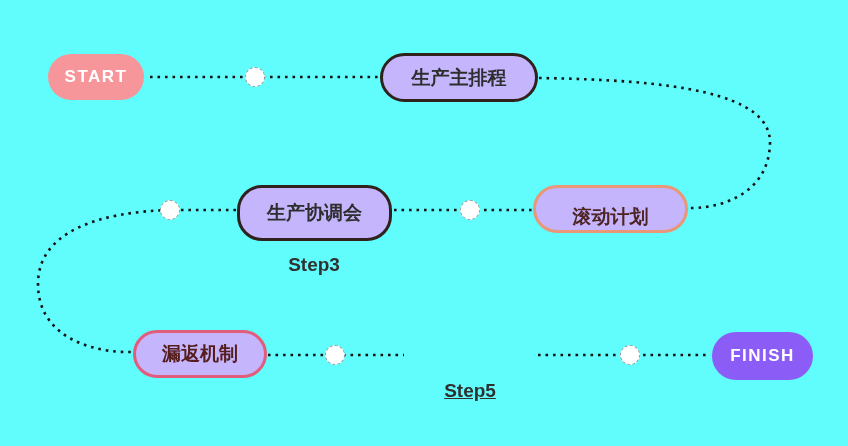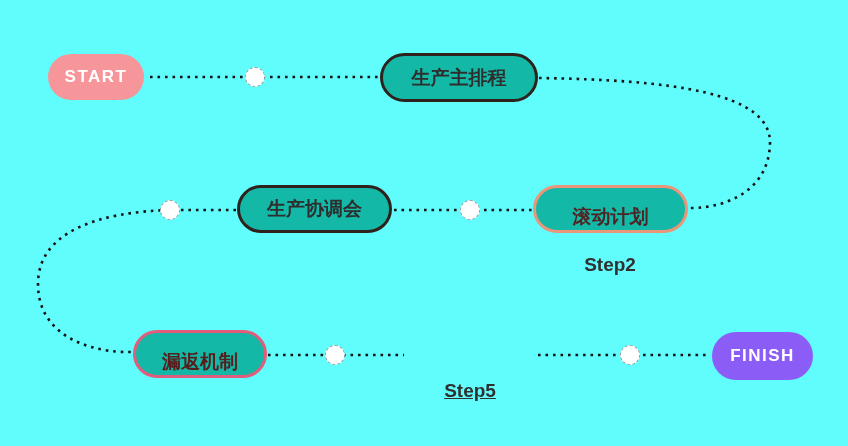--- a/index.html
+++ b/index.html
@@ -46,32 +46,32 @@
     left: 712px; top: 332px;
     width: 101px; height: 48px;
     border-radius: 24px;
     background: #8b5cf6;
   }
   .node {
     position: absolute;
     display: flex;
     align-items: center;
     justify-content: center;
-    background: #14b8a6;
+    background: #c4b5fd;
     border: 3px solid #2F221C;
     border-radius: 25px;
     font-weight: bold;
     font-size: 19px;
     color: #2E2E2E;
     box-sizing: border-box;
   }
   .node.n1 { left: 380px; top: 53px;  width: 158px; height: 49px; }
   .node.n2 { left: 533px; top: 185px; width: 155px; height: 48px; border-color: #EA9678; color: #4E2323; align-items: flex-end; }
-  .node.n3 { left: 237px; top: 185px; width: 155px; height: 48px; }
-  .node.n4 { left: 133px; top: 330px; width: 134px; height: 48px; border-color: #E25C7C; color: #561D1D; align-items: flex-end; }
+  .node.n3 { left: 237px; top: 185px; width: 155px; height: 56px; }
+  .node.n4 { left: 133px; top: 330px; width: 134px; height: 48px; border-color: #E25C7C; color: #561D1D; }
   .node.n5 { left: 403px; top: 330px; width: 134px; height: 48px; color: #561D1D; }
   .step-label {
     position: absolute;
     width: 120px;
     text-align: center;
     font-weight: bold;
     font-size: 19px;
     color: #303030;
   }
   .step-label.l1 { left: 399px; top: 124px; }
@@ -117,25 +117,25 @@
     <span>START</span>
   </div>
 
   <div class="node n1">
     <span>生产主排程</span>
   </div>
 
   <div class="node n2">
     <span>滚动计划</span>
   </div>
-  <div class="step-label l2">Step2</div>
 
   <div class="node n3">
     <span>生产协调会</span>
   </div>
+  <div class="step-label l3">Step3</div>
 
   <div class="node n4">
     <span>漏返机制</span>
   </div>
 
   <div class="step-label l5">Step5</div>
 
   <div class="terminal finish">
     <span>FINISH</span>
   </div>

